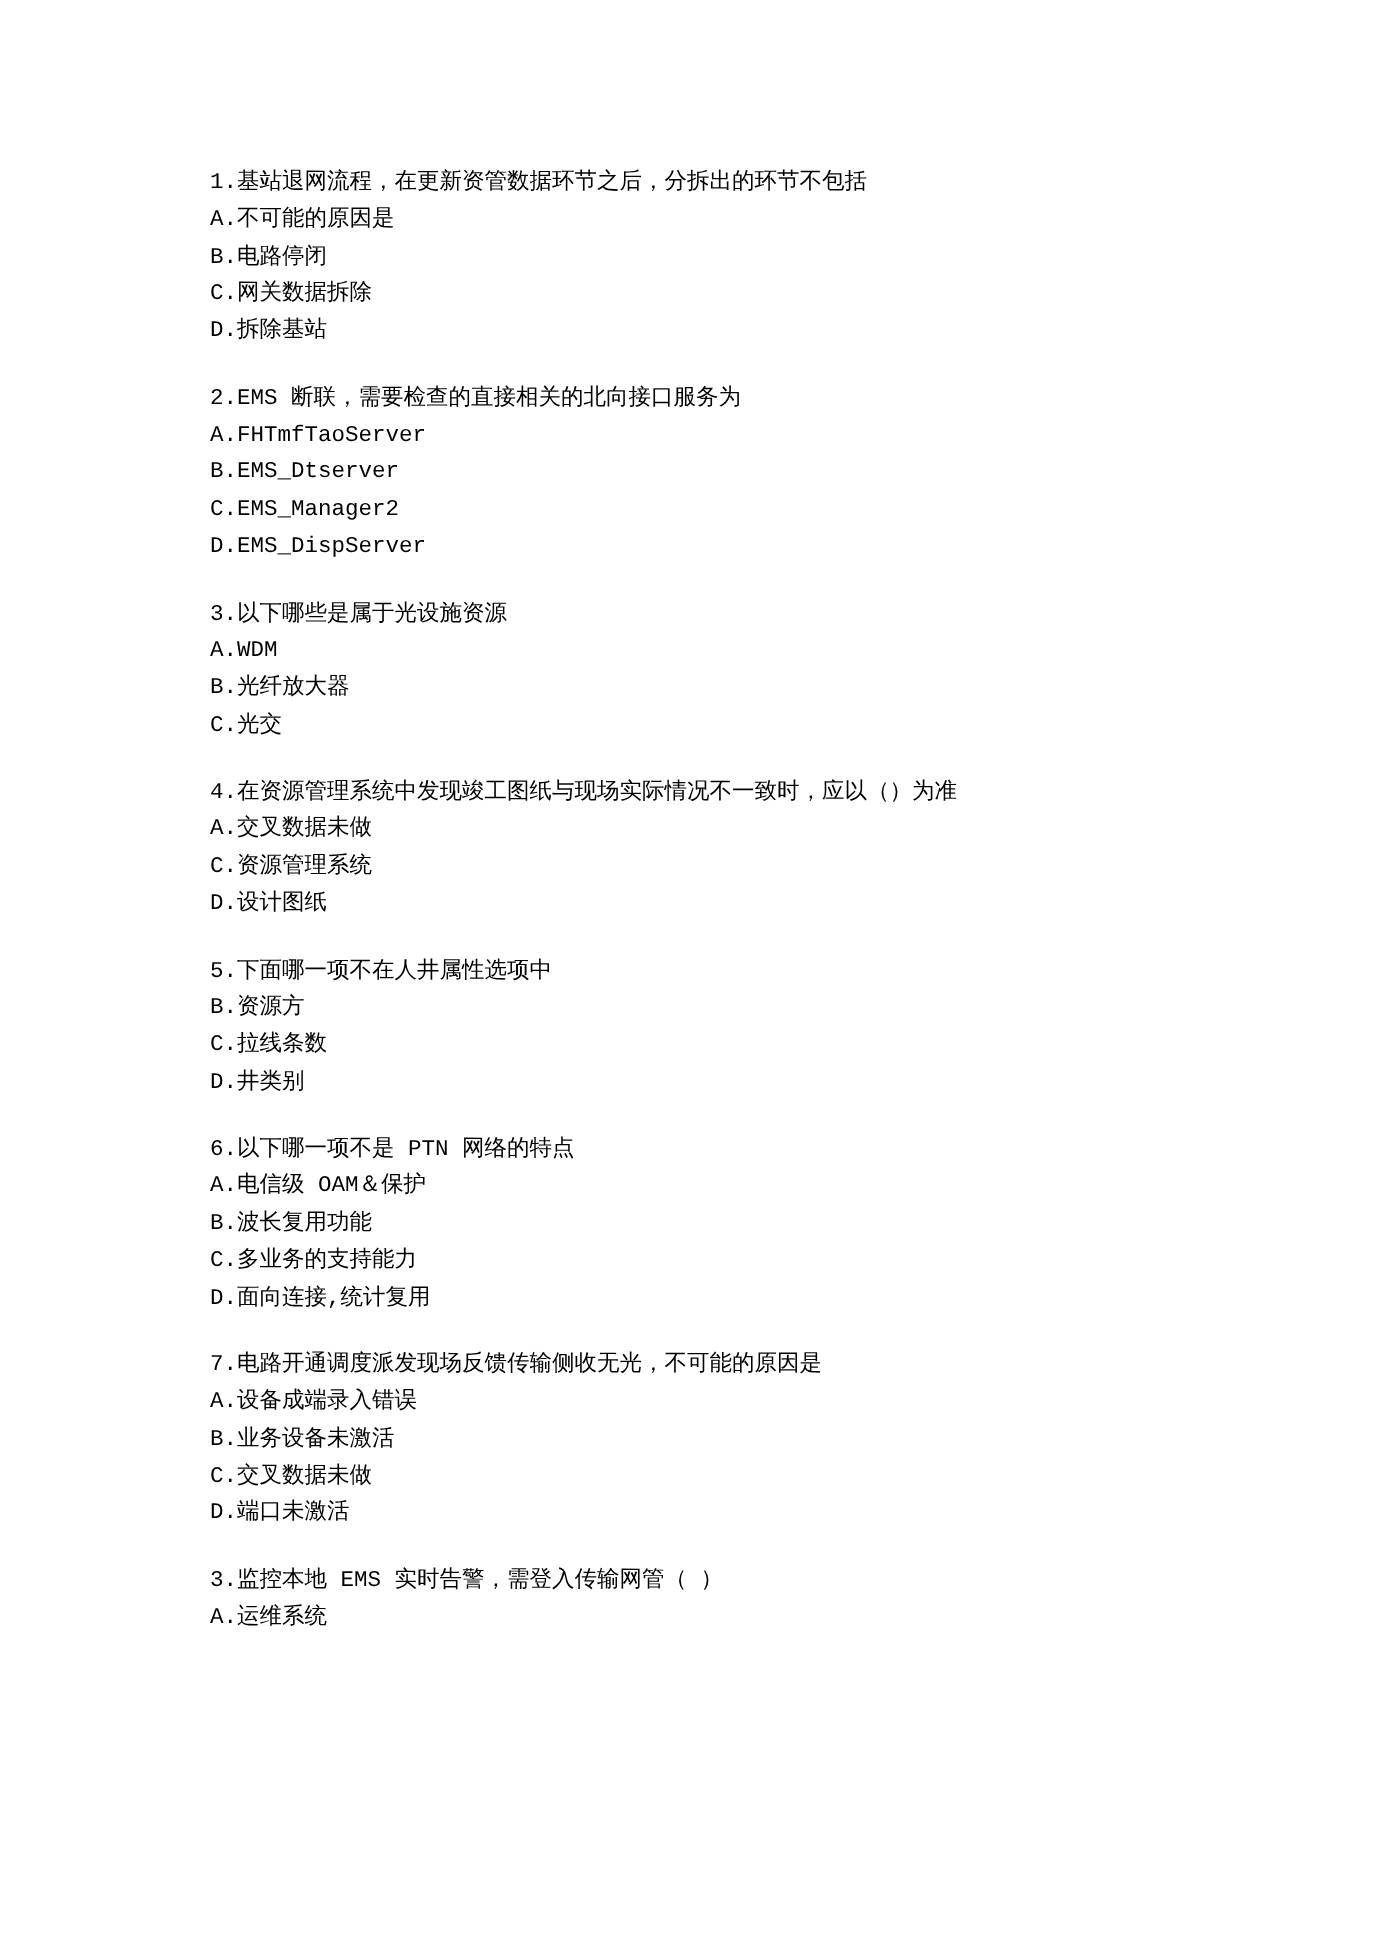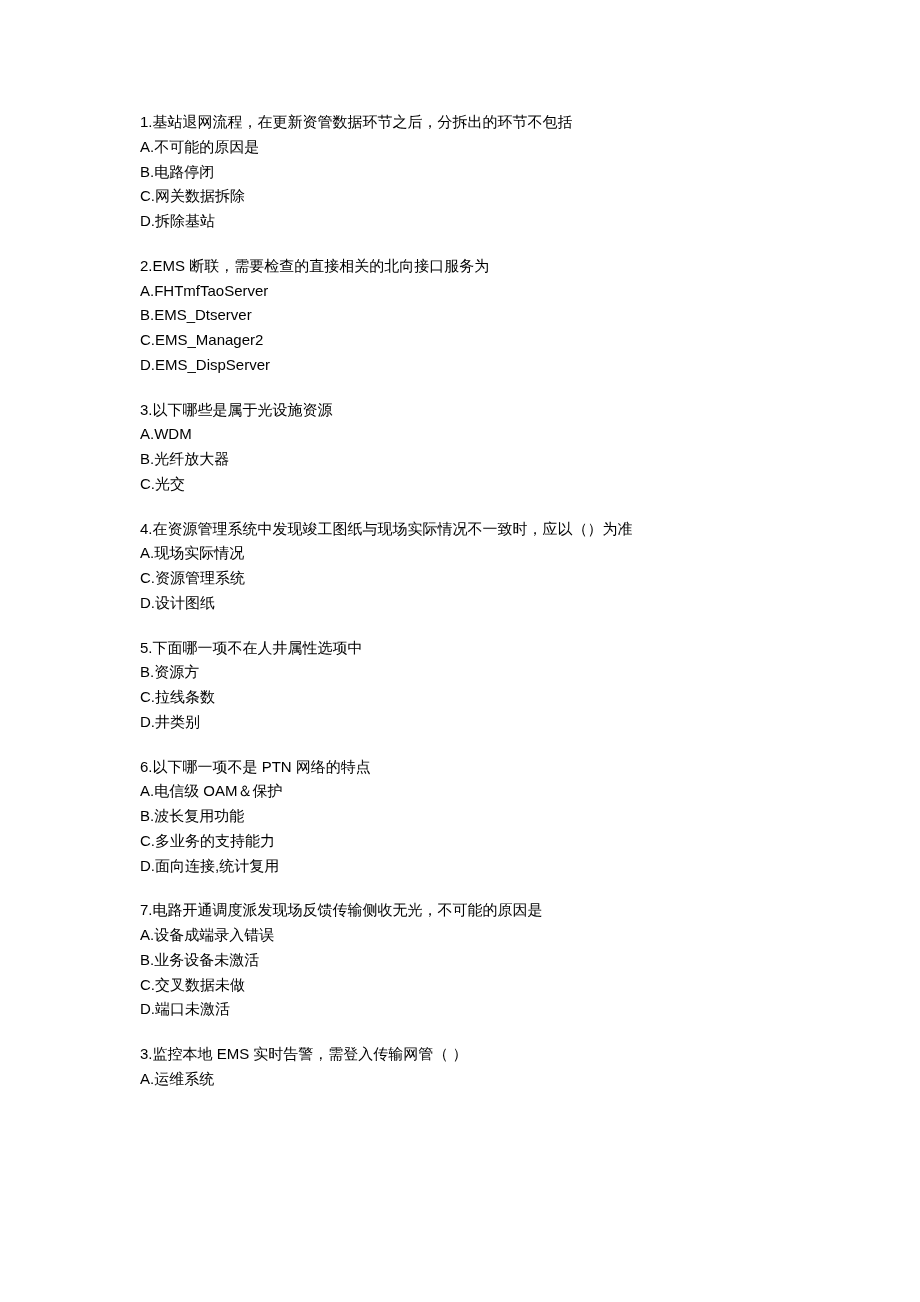--- a/index.html
+++ b/index.html
@@ -9,20 +9,21 @@
     font-family: "Microsoft YaHei", "SimSun", Arial, sans-serif;
     font-size: 15px;
     color: #000000;
     line-height: 1.65;
   }
   .page {
     width: 920px;
     min-height: 1302px;
     box-sizing: border-box;
     padding: 110px 140px 110px 140px;
+    font-family: Liberation Mono, monospace;
   }
   .question {
     margin-bottom: 20px;
   }
   .q-text {
     display: block;
   }
   .q-option {
     display: block;
   }
@@ -50,21 +51,21 @@
 
   <div class="question">
     <span class="q-text">3.以下哪些是属于光设施资源</span>
     <span class="q-option">A.WDM</span>
     <span class="q-option">B.光纤放大器</span>
     <span class="q-option">C.光交</span>
   </div>
 
   <div class="question">
     <span class="q-text">4.在资源管理系统中发现竣工图纸与现场实际情况不一致时，应以（）为准</span>
-    <span class="q-option">A.现场实际情况</span>
+    <span class="q-option">A.交叉数据未做</span>
     <span class="q-option">C.资源管理系统</span>
     <span class="q-option">D.设计图纸</span>
   </div>
 
   <div class="question">
     <span class="q-text">5.下面哪一项不在人井属性选项中</span>
     <span class="q-option">B.资源方</span>
     <span class="q-option">C.拉线条数</span>
     <span class="q-option">D.井类别</span>
   </div>

